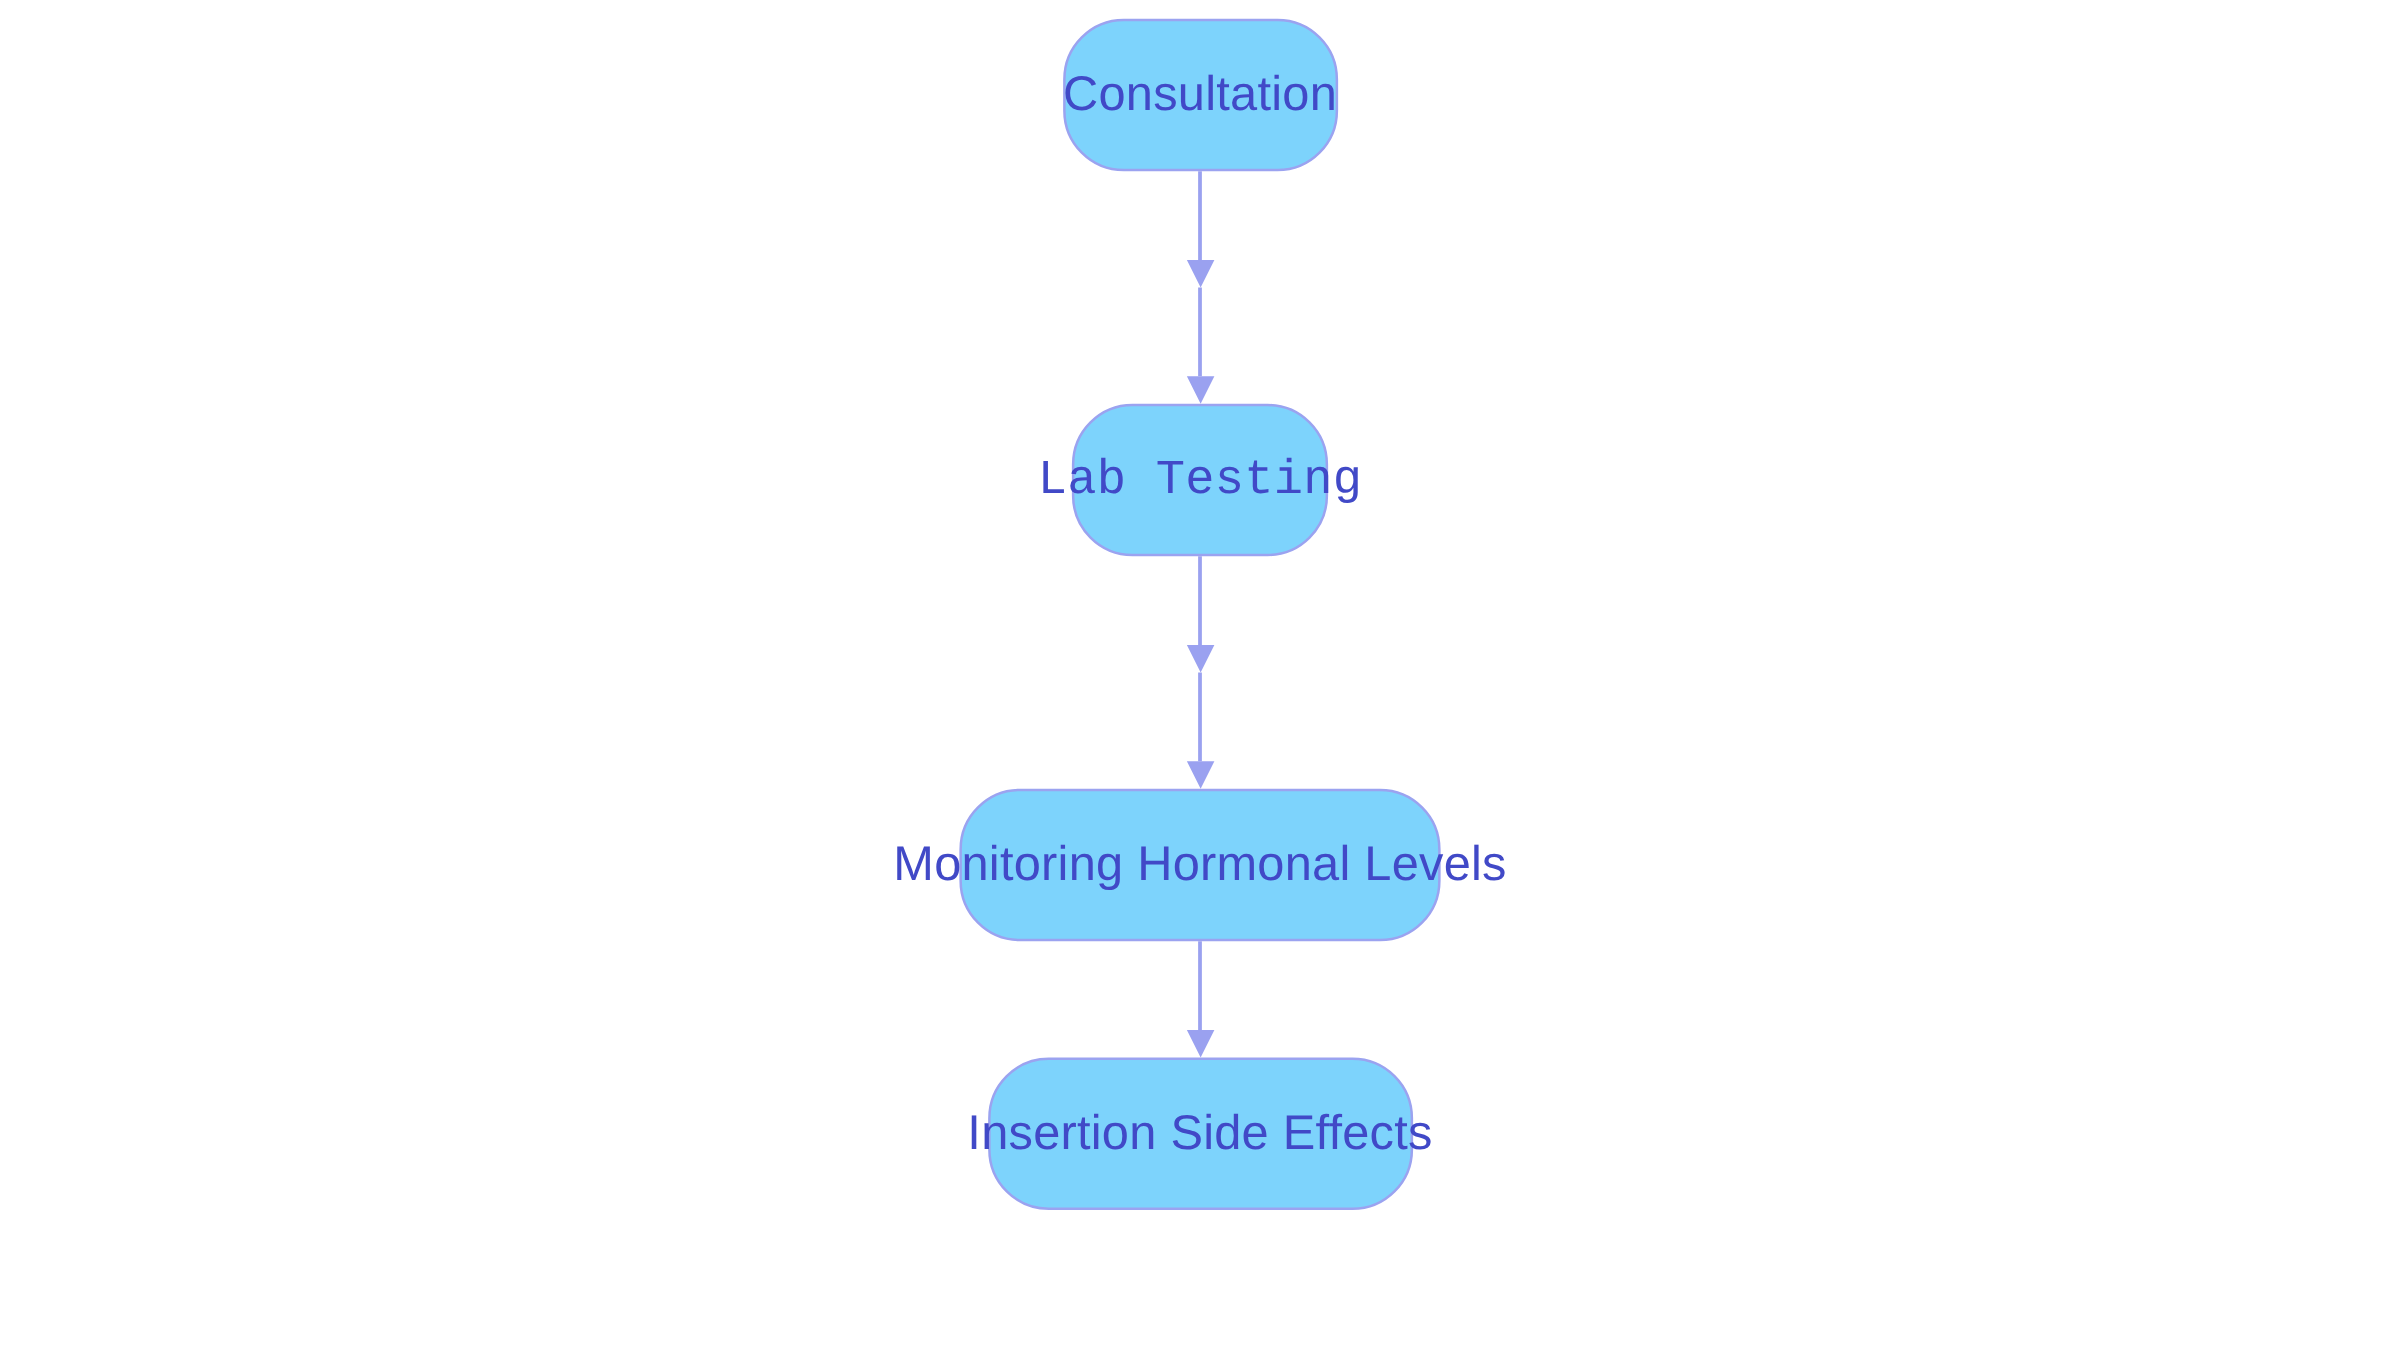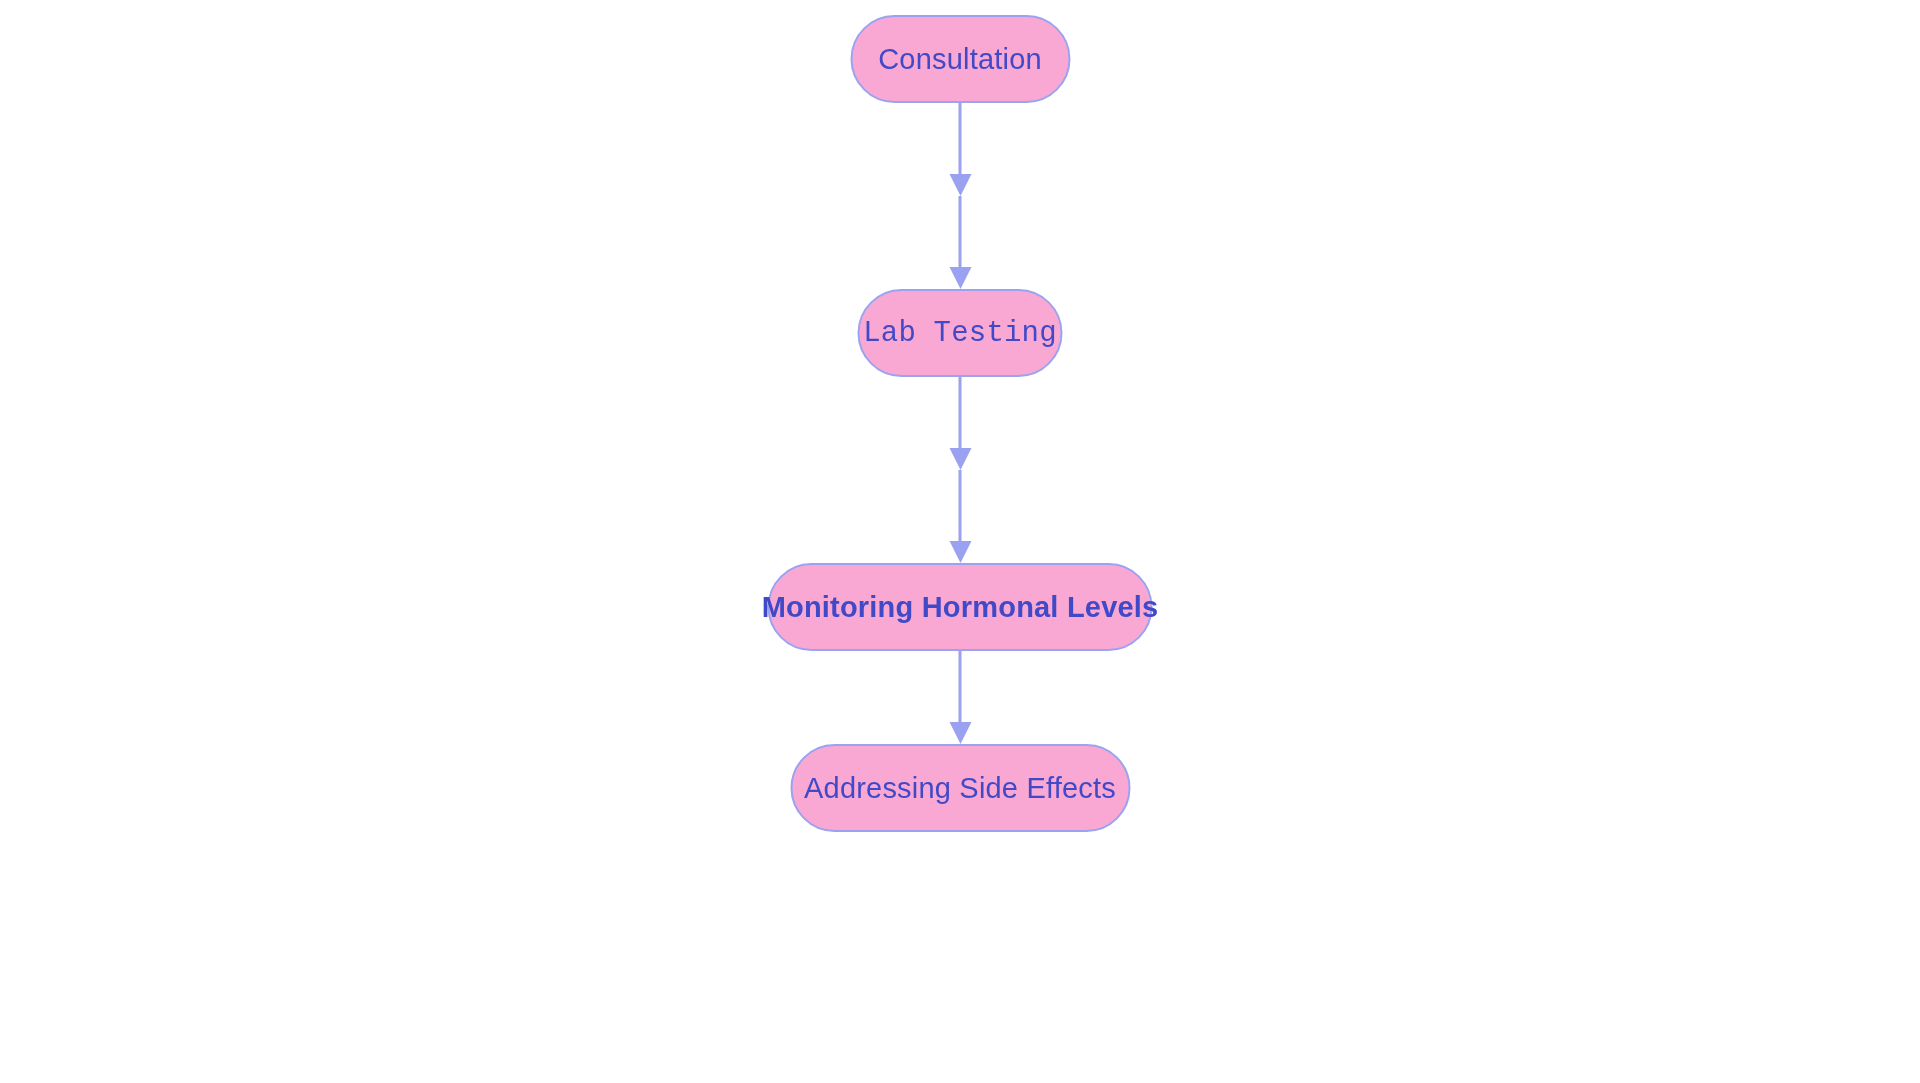--- a/index.html
+++ b/index.html
@@ -19,38 +19,38 @@
     position: absolute;
     top: 15px;
     left: 50%;
     transform: translateX(-50%);
     display: flex;
     flex-direction: column;
     align-items: center;
   }
   .node {
     box-sizing: border-box;
-    height: 88px;
-    background: #f9a8d4;
+    height: 122px;
+    background: #7dd3fc;
     border: 2px solid #9ba3f0;
     border-radius: 48.5px;
     display: flex;
     align-items: center;
     justify-content: center;
-    font-size: 29px;
+    font-size: 39px;
     font-weight: 400;
     color: #4149c7;
     white-space: nowrap;
     letter-spacing: 0.2px;
   }
   .w1 { width: 220px; }
   .w2 { width: 334px; }
   .w3 { width: 205px; font-family: Liberation Mono, monospace; }
   .w4 { width: 274px; }
-  .w5 { width: 385px; font-weight: bold; }
+  .w5 { width: 385px; }
   .w6 { width: 340px; }
   .connector {
     height: 93px;
     width: 24px;
     display: flex;
     flex-direction: column;
     align-items: center;
   }
   .connector .shaft {
     width: 3px;
@@ -104,17 +104,17 @@
     <div class="node w5">
       <span>Monitoring Hormonal Levels</span>
     </div>
 
     <div class="connector">
       <div class="shaft"></div>
       <div class="head"></div>
     </div>
 
     <div class="node w6">
-      <span>Addressing Side Effects</span>
+      <span>Insertion Side Effects</span>
     </div>
 
   </div>
 </div>
 
 </body></html>

